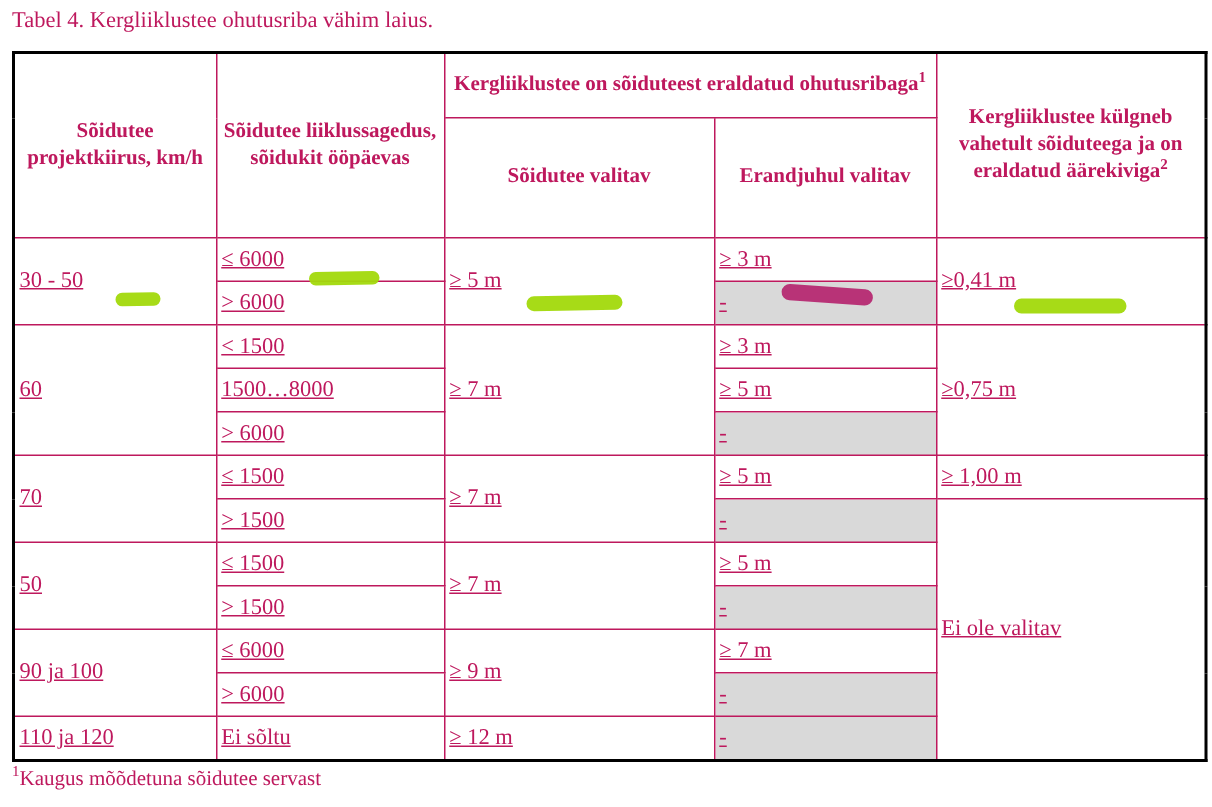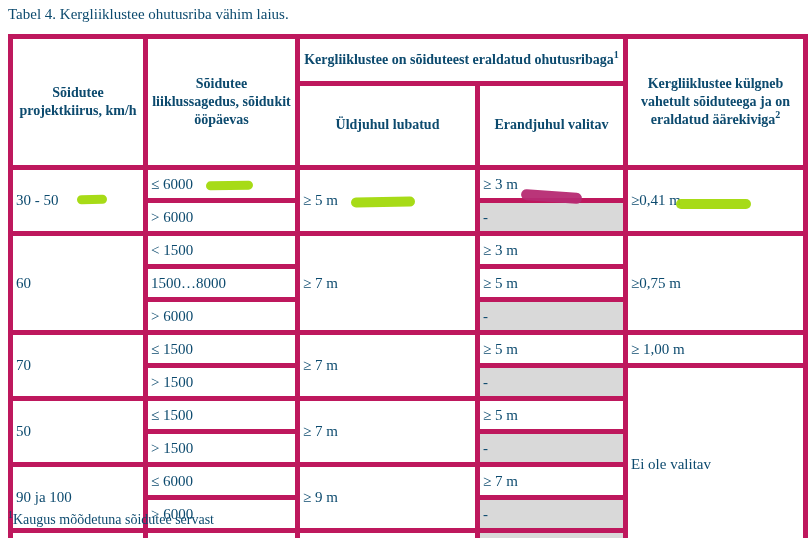--- a/index.html
+++ b/index.html
@@ -1,56 +1,57 @@
 <!DOCTYPE html>
 <html><head>
 <meta charset="utf-8">
 <style>
   html, body { margin: 0; padding: 0; background: #ffffff; }
   .page {
     position: relative;
     width: 808px;
     height: 538px;
     background: #ffffff;
-    color: #0c4a6e;
+    color: #be185d;
     font-family: "Liberation Serif", "DejaVu Serif", serif;
     overflow: hidden;
   }
   .title {
     position: absolute;
     left: 8px;
     top: 6px;
     font-size: 15px;
     white-space: nowrap;
   }
   table.main {
     position: absolute;
     left: 8px;
     top: 34px;
     border-collapse: collapse;
     table-layout: fixed;
     border: 2px solid #000;
   }
   table.main th, table.main td {
-    border: 5px solid #be185d;
+    border: 1px solid #be185d;
     vertical-align: middle;
     padding: 1px 3px;
     overflow: hidden;
   }
   table.main th {
     font-weight: bold;
     font-size: 14px;
     line-height: 1.3;
   }
   tr.hrow1 th.group-cell { height: 40px; }
   tr.hrow2 th { height: 77px; }
   table.main td {
     font-size: 15px;
     height: 26px;
     line-height: 1.1;
+    text-decoration: underline;
   }
   sup { font-size: 10px; line-height: 0; }
   .footnotes {
     position: absolute;
     left: 8px;
     top: 492px;
     font-size: 14px;
     line-height: 1.4;
     margin-top: 18px;
   }
@@ -86,21 +87,21 @@
         <th rowspan="2">Sõidutee projektkiirus, km/h</th>
         <th rowspan="2">Sõidutee liiklussagedus, sõidukit ööpäevas</th>
         <th colspan="2" class="group-cell">
           <span>Kergliiklustee on sõiduteest eraldatud ohutusribaga</span><sup>1</sup>
         </th>
         <th rowspan="2">
           <span>Kergliiklustee külgneb vahetult sõiduteega ja on eraldatud äärekiviga</span><sup>2</sup>
         </th>
       </tr>
       <tr class="hrow2">
-        <th>Üldjuhul lubatud</th>
+        <th>Sõidutee valitav</th>
         <th>Erandjuhul valitav</th>
       </tr>
 
       <tr>
         <td rowspan="2">30 - 50</td>
         <td>≤ 6000</td>
         <td rowspan="2">≥ 5 m</td>
         <td>≥ 3 m</td>
         <td rowspan="2">≥0,41 m</td>
       </tr>

